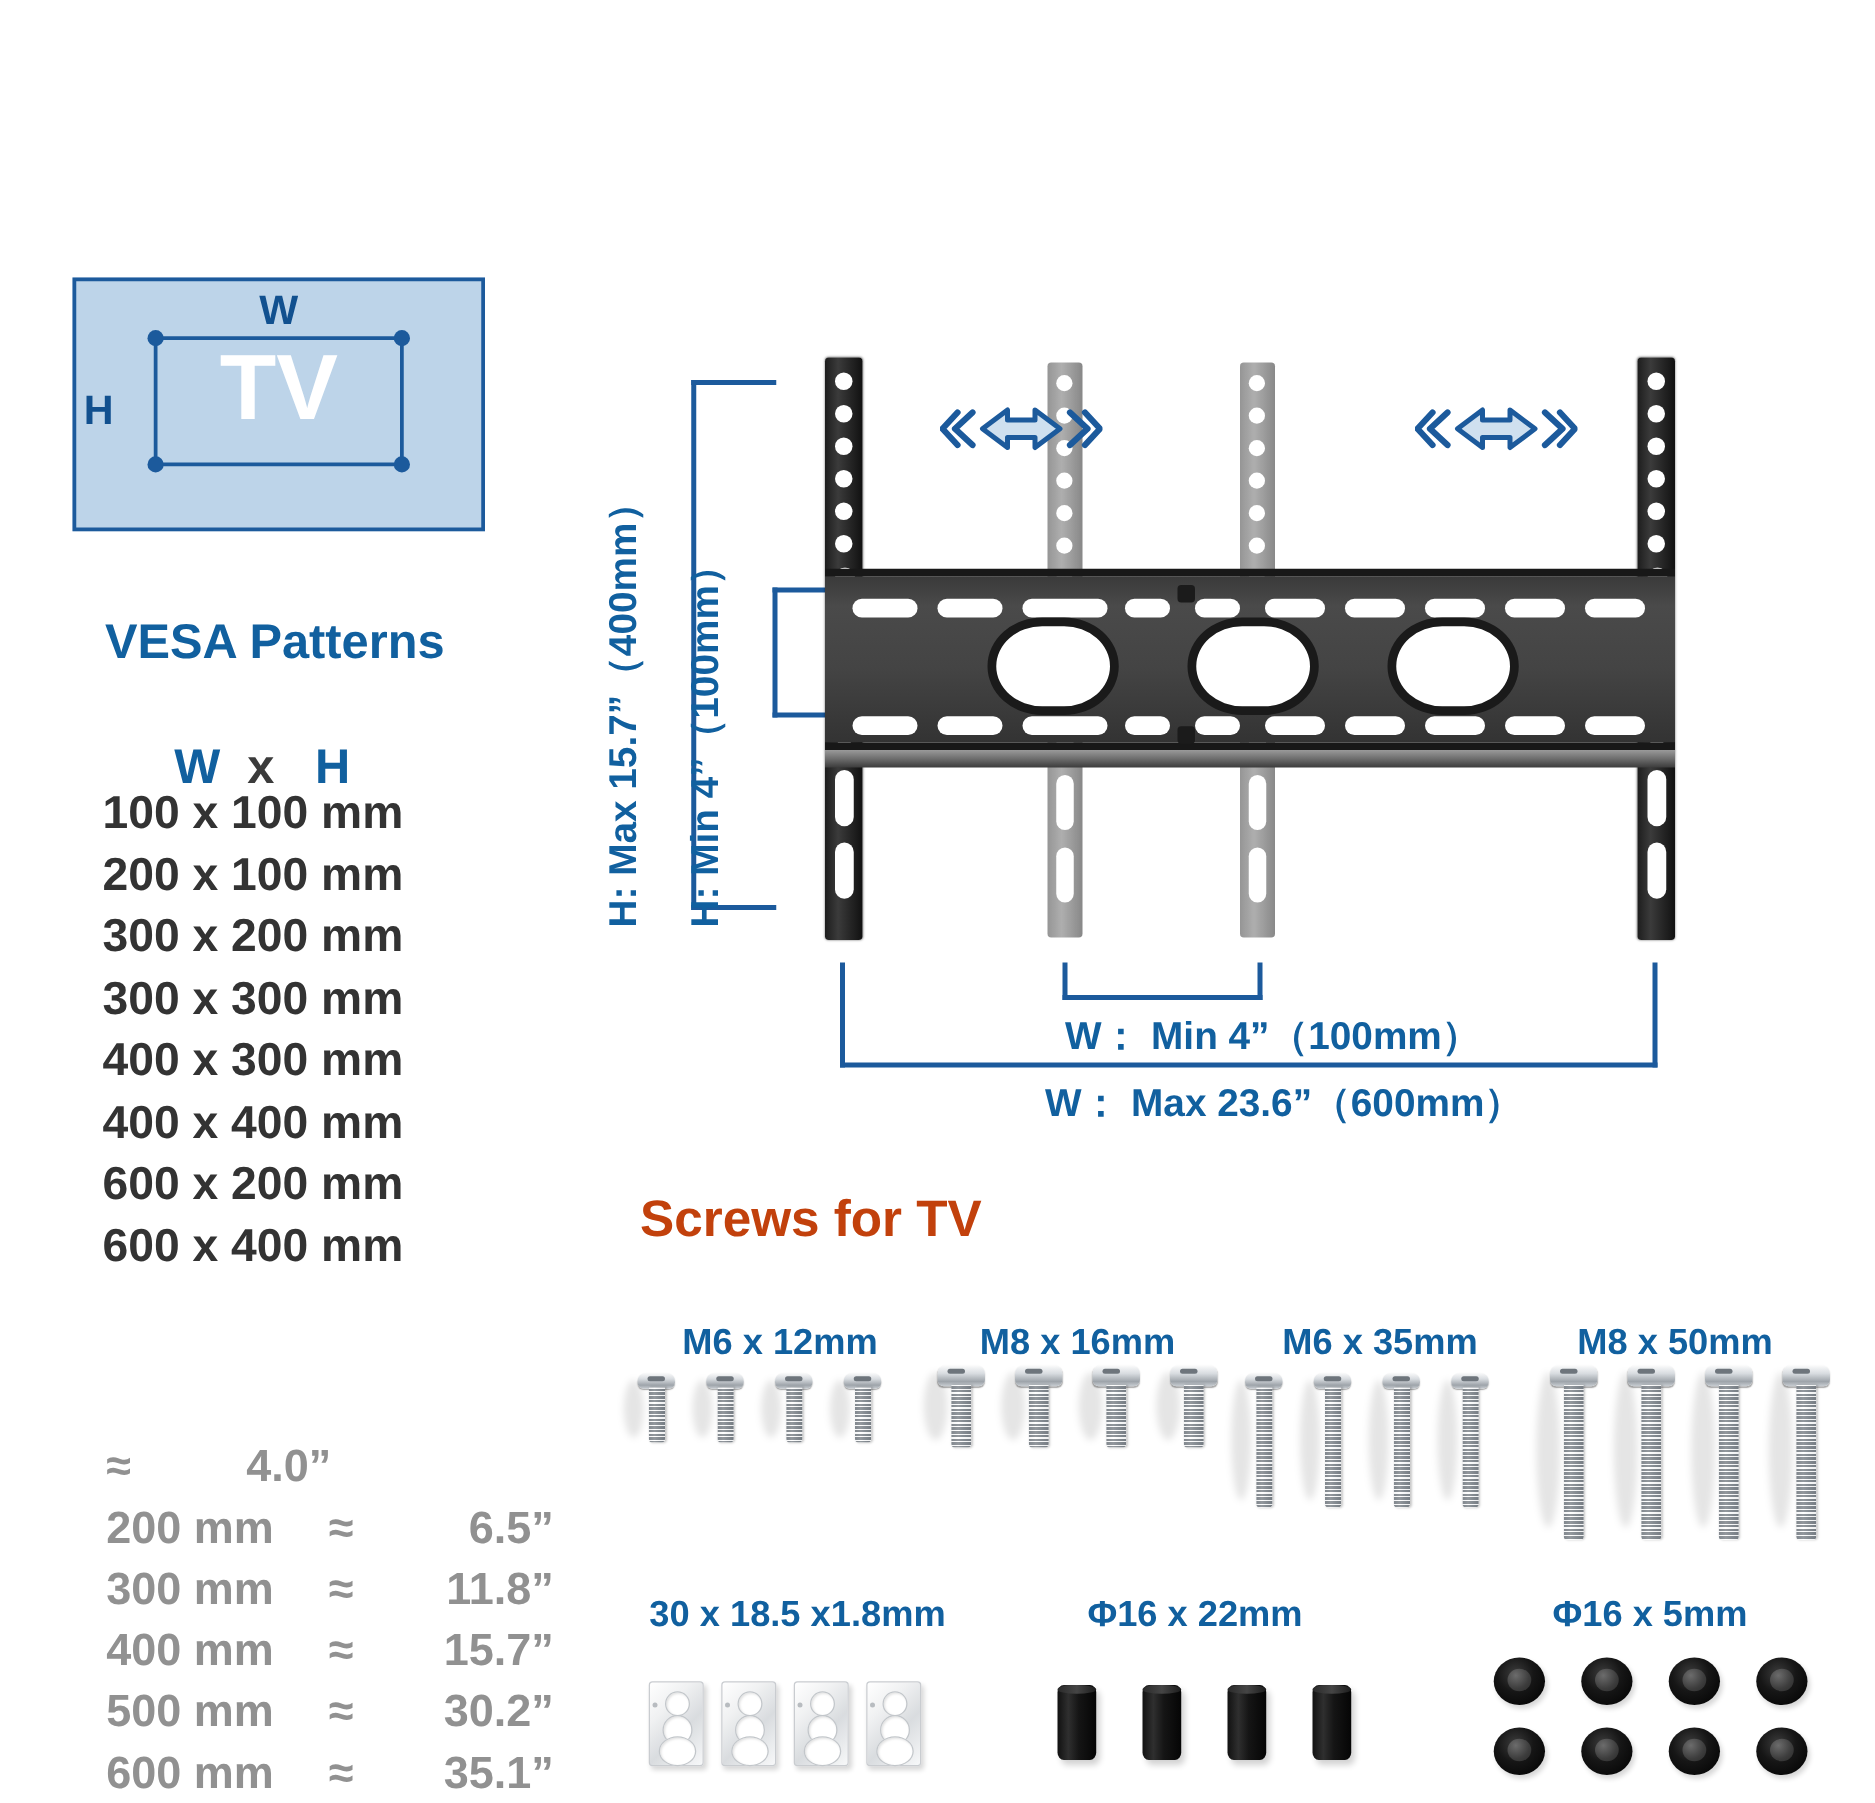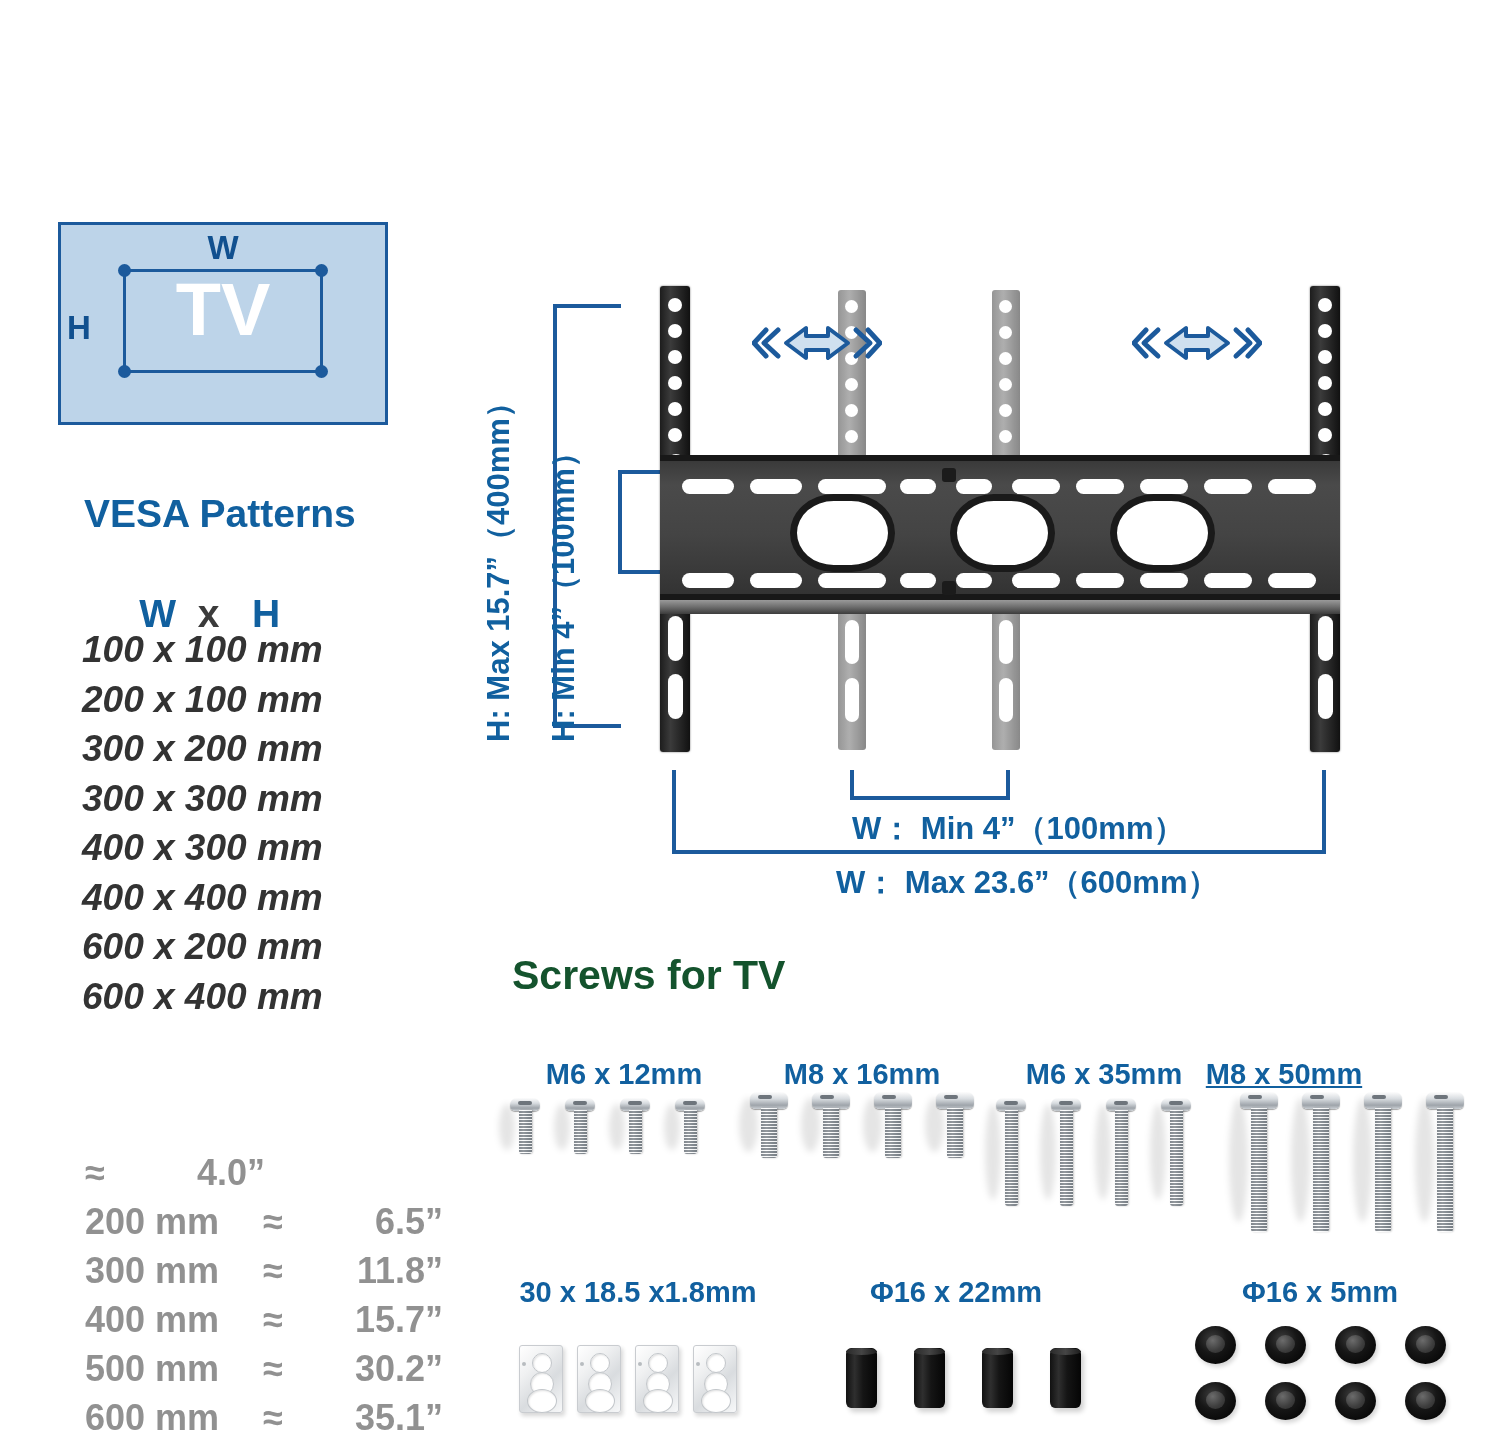--- a/index.html
+++ b/index.html
@@ -135,21 +135,20 @@
     left: 82px;
     top: 625px;
     width: 380px;
   }
   #vesa-list .row {
     color: #333333;
     font-size: 37px;
     font-weight: bold;
     line-height: 49.5px;
     white-space: nowrap;
-    font-style: italic;
   }
 
   #conv-list {
     position: absolute;
     left: 85px;
     top: 1148px;
     width: 400px;
   }
   #conv-list .crow {
     color: #919191;
@@ -260,21 +259,21 @@
   .dim-text.vert {
     transform-origin: left bottom;
     transform: rotate(-90deg);
   }
 
   
   #screws-heading {
     position: absolute;
     left: 512px;
     top: 952px;
-    color: #14532d;
+    color: #c2410c;
     font-size: 41px;
     font-weight: bold;
   }
   .part-label {
     position: absolute;
     color: #11609f;
     font-size: 29px;
     font-weight: bold;
     white-space: nowrap;
     text-align: center;
@@ -588,21 +587,21 @@
     <div class="dim-line" style="left:822px; top:490px; width:4px; height:84px;"></div>
     <div class="dim-line" style="left:172px; top:570px; width:654px; height:4px;"></div>
     <div class="dim-text" style="left:336px; top:582px;">W： Max  23.6”（600mm）</div>
   </div>
 
   <div id="screws-heading">Screws for TV</div>
 
   <div class="part-label" style="left:534px; top:1058px; width:180px;">M6 x 12mm</div>
   <div class="part-label" style="left:772px; top:1058px; width:180px;">M8 x 16mm</div>
   <div class="part-label" style="left:1014px; top:1058px; width:180px;">M6 x 35mm</div>
-  <div class="part-label" style="left:1194px; top:1058px; width:180px;text-decoration:underline;">M8 x 50mm</div>
+  <div class="part-label" style="left:1250px; top:1058px; width:180px;">M8 x 50mm</div>
 
   <div class="screw" style="left:510px; top:1098px; width:32px; height:56px;">
     <div class="shadow" style="height:46px;"></div>
       <div class="head"></div>
       <div class="shaft" style="height:44px;"></div>
   </div>
   <div class="screw" style="left:565px; top:1098px; width:32px; height:56px;">
     <div class="shadow" style="height:46px;"></div>
       <div class="head"></div>
       <div class="shaft" style="height:44px;"></div>

